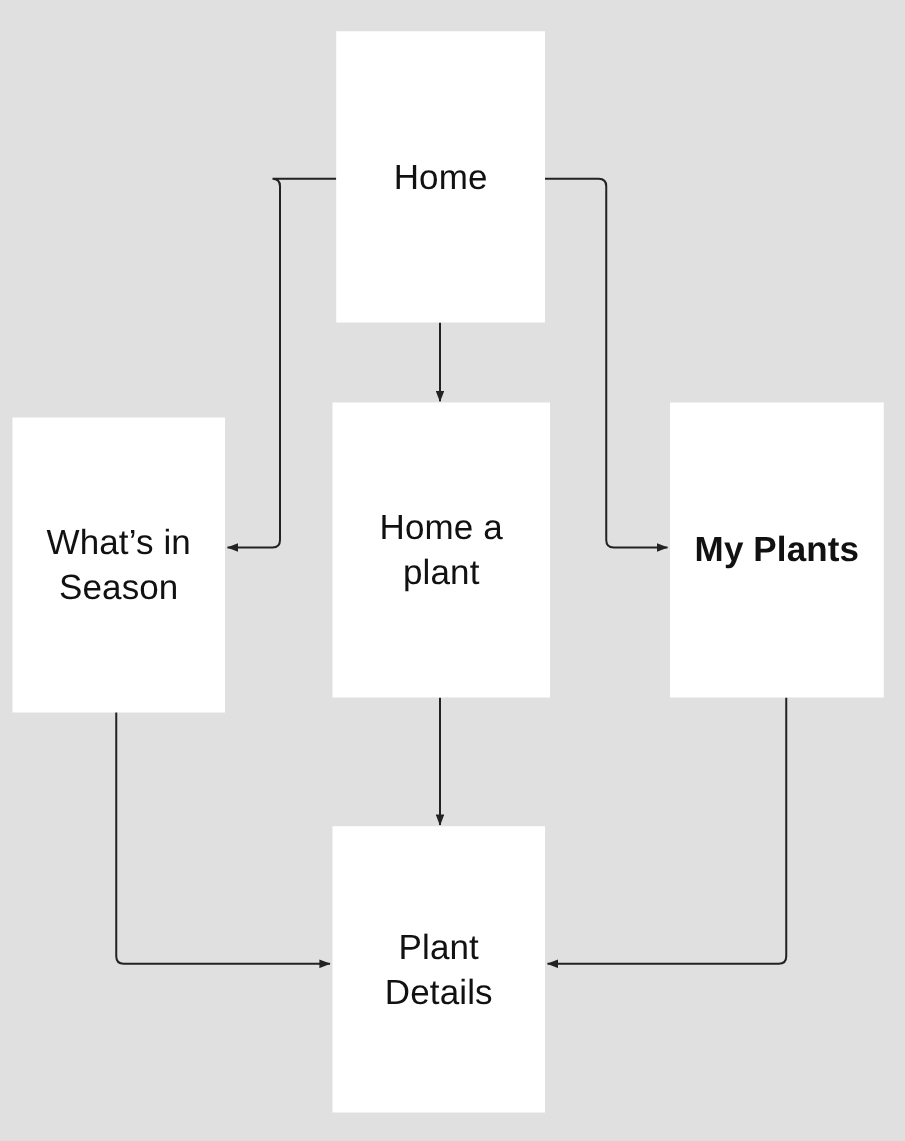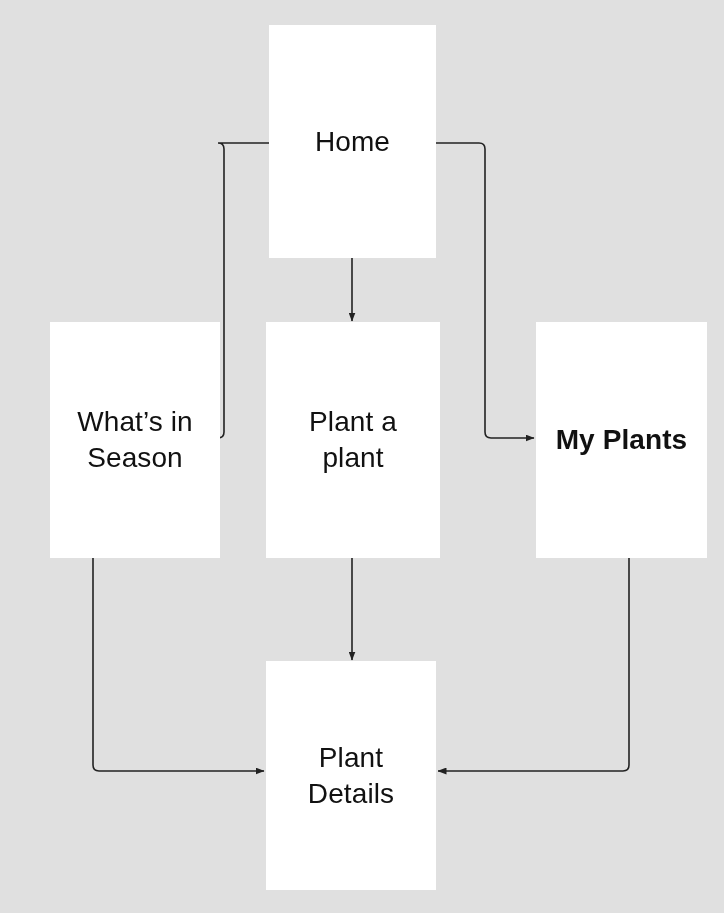--- a/index.html
+++ b/index.html
@@ -37,21 +37,21 @@
   .node-label {
     font-size: 28px;
     line-height: 36px;
     color: #111111;
     text-align: center;
     white-space: pre-line;
     letter-spacing: 0.1px;
   }
   
   #node-home       { left: 269px; top: 25px;  width: 167px; height: 233px; }
-  #node-season     { left: 10px;  top: 322px; width: 170px; height: 236px; margin-left: 40px; }
+  #node-season     { left: 10px;  top: 334px; width: 170px; height: 236px; }
   #node-find       { left: 266px; top: 322px; width: 174px; height: 236px; }
   #node-myplants   { left: 536px; top: 322px; width: 171px; height: 236px; font-weight: bold; }
   #node-details    { left: 266px; top: 661px; width: 170px; height: 229px; }
 </style>
 </head>
 <body>
 
 <div id="diagram-root">
 
   <svg id="connector-layer" viewBox="0 0 724 913" width="724" height="913" xmlns="http://www.w3.org/2000/svg">
@@ -77,21 +77,21 @@
   <div class="node-box" id="node-home">
     <span class="node-label">Home</span>
   </div>
 
   <div class="node-box" id="node-season">
     <span class="node-label">What’s in
 Season</span>
   </div>
 
   <div class="node-box" id="node-find">
-    <span class="node-label">Plant a
+    <span class="node-label">Home a
 plant</span>
   </div>
 
   <div class="node-box" id="node-myplants">
     <span class="node-label">My Plants</span>
   </div>
 
   <div class="node-box" id="node-details">
     <span class="node-label">Plant
 Details</span>

